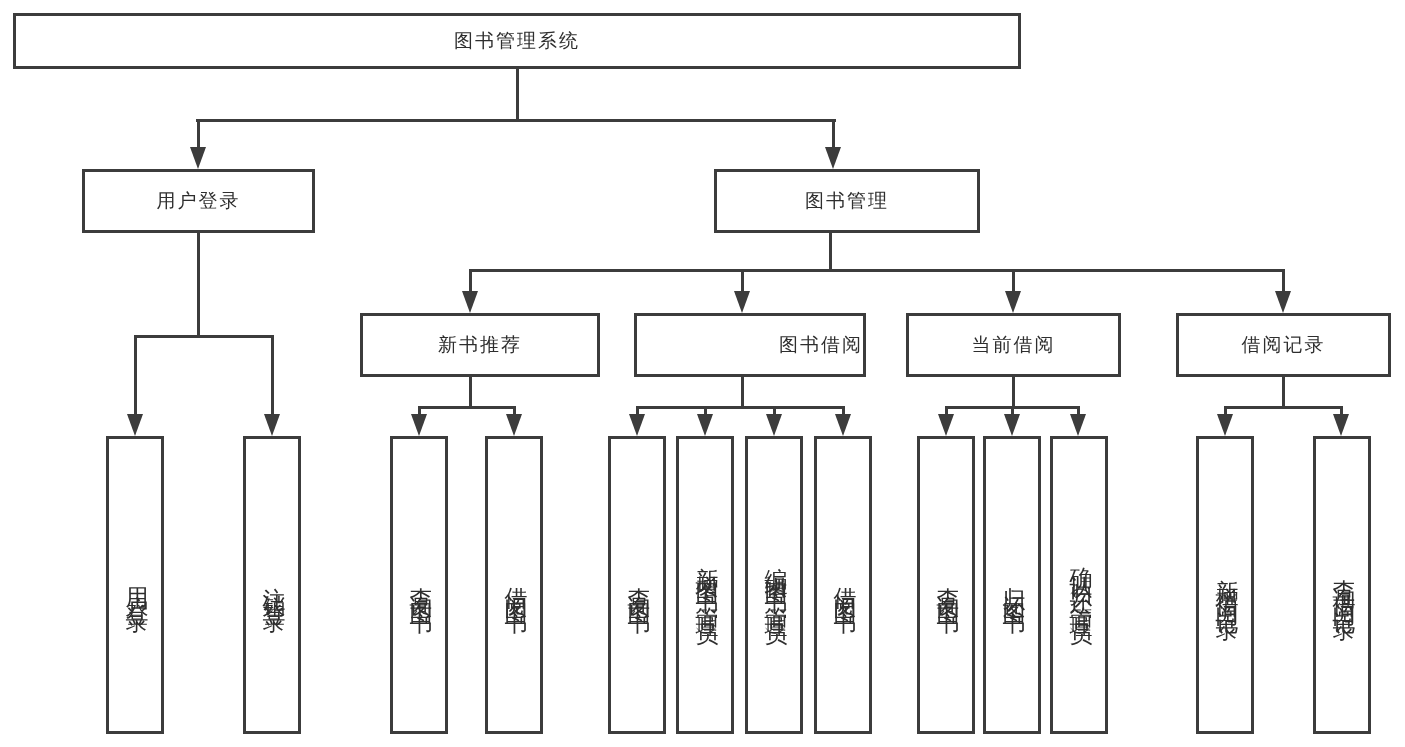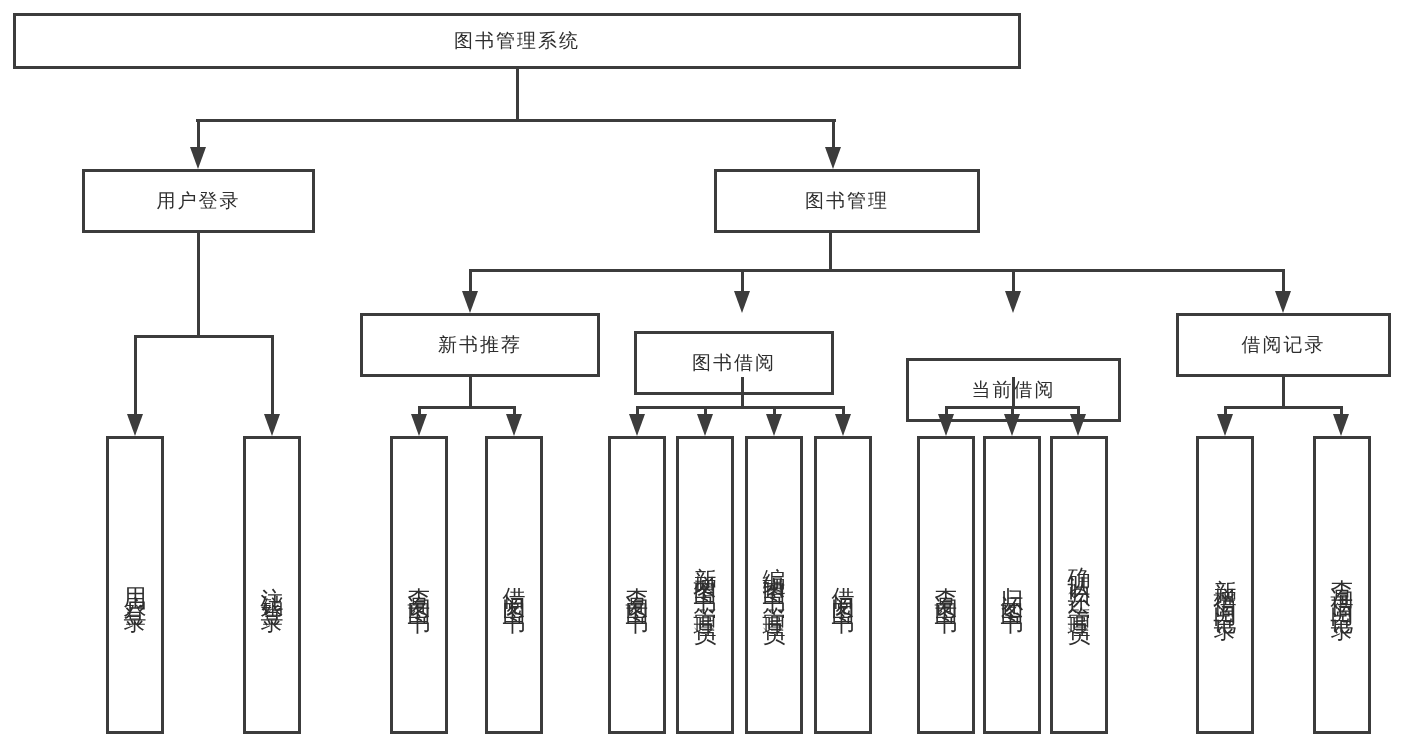--- a/index.html
+++ b/index.html
@@ -1,18 +1,18 @@
 <!DOCTYPE html>
 <html><head>
 <meta charset="utf-8">
 <style>
   html,body { margin:0; padding:0; background:#ffffff; }
   .canvas {
     position:relative; width:1405px; height:747px; background:#ffffff;
-    font-family:Liberation Serif, serif; overflow:hidden;
+    font-family:Liberation Mono, monospace; overflow:hidden;
     color:#2e2e2e;
   }
   .box {
     position:absolute; box-sizing:border-box;
     border:3px solid #3c3c3c; background:#ffffff;
     display:flex; align-items:center; justify-content:center;
   }
   .hlabel { font-size:19px; letter-spacing:2px; font-weight:500; white-space:nowrap; }
   .vlabel {
     writing-mode:vertical-rl; text-orientation:mixed;
@@ -66,24 +66,24 @@
   <div class="line" style="left:741px; top:269px; width:3px; height:24px;"></div>
   <div class="arrow" style="left:734px; top:291px;"></div>
   <div class="line" style="left:1012px; top:269px; width:3px; height:24px;"></div>
   <div class="arrow" style="left:1005px; top:291px;"></div>
   <div class="line" style="left:1282px; top:269px; width:3px; height:24px;"></div>
   <div class="arrow" style="left:1275px; top:291px;"></div>
 
   <div class="box" style="left:360px; top:313px; width:240px; height:64px;">
     <span class="hlabel">新书推荐</span>
   </div>
-  <div class="box" style="left:634px; top:331px; width:200px; height:64px;">
+  <div class="box" style="left:634px; top:313px; width:232px; height:64px;justify-content:flex-end;">
     <span class="hlabel">图书借阅</span>
   </div>
-  <div class="box" style="left:906px; top:313px; width:215px; height:64px;margin-top:45px;">
+  <div class="box" style="left:906px; top:313px; width:215px; height:64px;">
     <span class="hlabel">当前借阅</span>
   </div>
   <div class="box" style="left:1176px; top:313px; width:215px; height:64px;">
     <span class="hlabel">借阅记录</span>
   </div>
 
   <div class="line" style="left:469px; top:377px; width:3px; height:32px;"></div>
   <div class="line" style="left:418px; top:406px; width:98px; height:3px;"></div>
   <div class="line" style="left:418px; top:406px; width:3px; height:12px;"></div>
   <div class="arrow" style="left:411px; top:414px;"></div>

